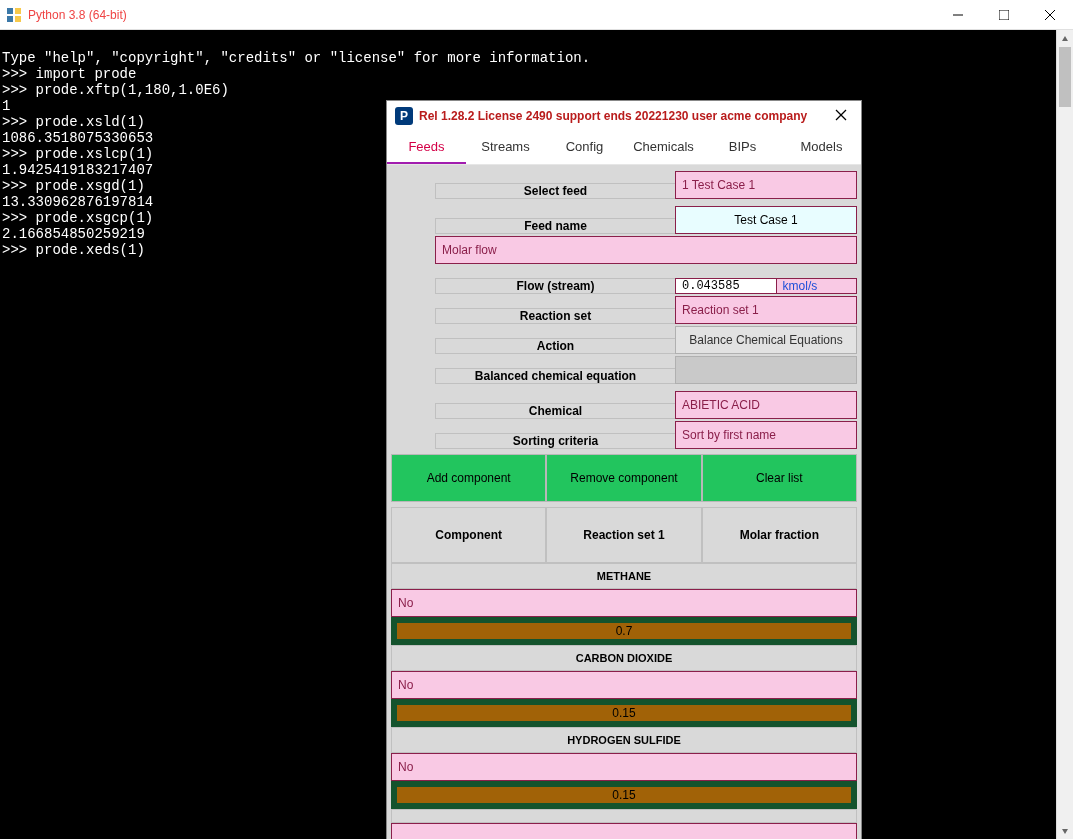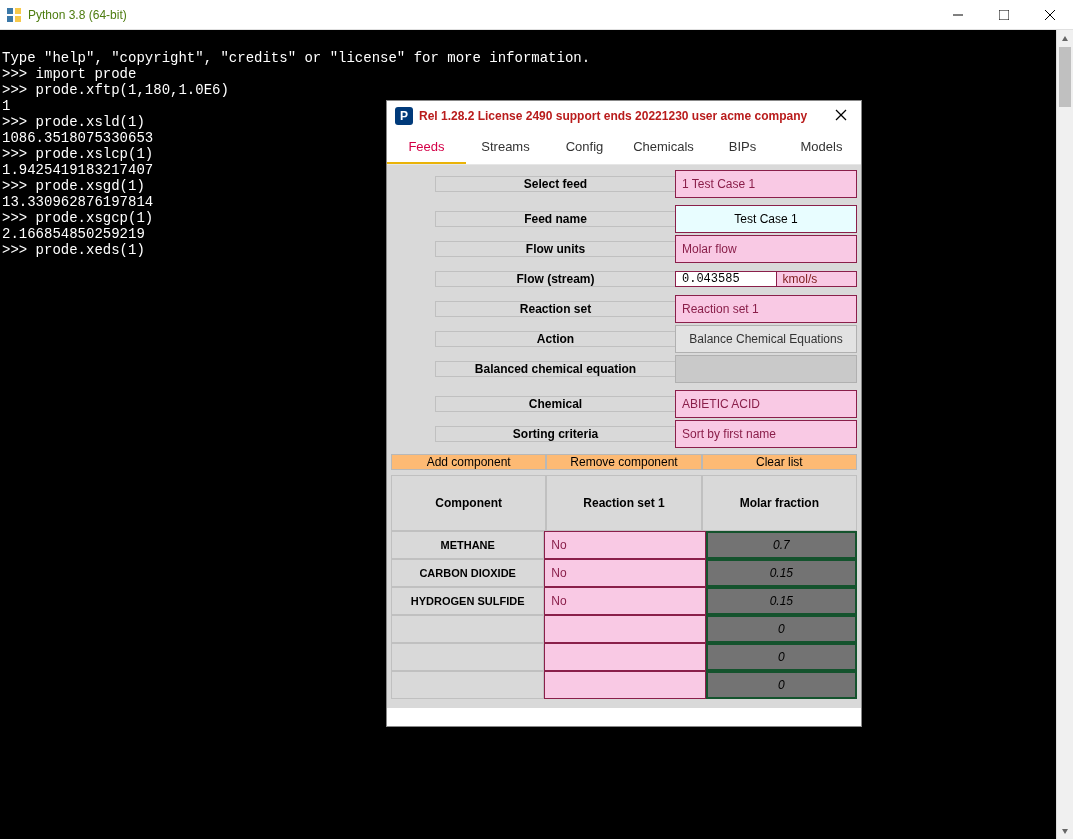--- a/index.html
+++ b/index.html
@@ -19,21 +19,21 @@
     align-items: center;
     border-bottom: 1px solid #e0e0e0;
   }
   .titlebar .icon {
     width: 16px; height: 16px;
     margin: 0 6px;
     display: inline-flex; align-items:center; justify-content:center;
   }
   .titlebar .title {
     flex: 1;
-    color: #4d7c0f;
+    color: #ef4444;
     font-size: 12px;
   }
   .winbtn {
     width: 46px; height: 30px;
     display: flex; align-items: center; justify-content: center;
     color: #000;
   }
   .winbtn svg { width: 10px; height: 10px; }
   .console {
     background: #000;
@@ -95,33 +95,33 @@
   .tab {
     flex:1;
     text-align:center;
     padding:8px 0;
     font-size:13px;
     cursor:pointer;
     color:#333;
   }
   .tab.active {
     color:#d40047;
-    border-bottom:2px solid #eab308;
+    border-bottom:2px solid #a21caf;
   }
   .body {
     background:#d9d9d9;
     padding:4px;
   }
   .panel {
     background:#d9d9d9;
     margin-bottom:5px;
   }
   .row {
     display:flex;
-    align-items:center;
+    align-items:flex-end;
     min-height:30px;
     padding-left:44px;
   }
   .lbl {
     width:240px;
     background:#d9d9d9;
     display:flex; align-items:center; justify-content:center;
     font-weight:600;
     font-size:12px;
     color:#000;
@@ -153,66 +153,66 @@
     background:#c9c9c9;
     border:1px solid #b0b0b0;
     min-height:28px;
   }
   .flow-split { display:flex; flex:1; }
   .flow-split .cell1 {
     flex:1.3; background:#fff; border:1px solid #8a1f4a;
     display:flex; align-items:center; padding:0 6px; font-size:12px;font-family:Liberation Mono, monospace;
   }
   .flow-split .cell2 {
-    flex:1; background:#f9c9e4; color:#7f1d1d; border:1px solid #8a1f4a;
+    flex:1; background:#f9c9e4; color:#1d4ed8; border:1px solid #8a1f4a;
     border-left:none;
     display:flex; align-items:center; padding:0 6px; font-size:12px;
   }
   .three-btn {
     display:flex; background:#fff;
   }
   .three-btn .bt {
     flex:1;
     border:1px solid #b8b8b8;
     display:flex;align-items:center;justify-content:center;
-    padding:0 0;
+    padding:16px 0;
     font-size:12px;
     cursor:pointer;
-    background:#fdba74;
+    background:#22c55e;
     text-align:right;
   }
   .tbl {
     background:#d9d9d9;
   }
   .thead {
     display:flex;
   }
   .th {
     flex:1;
     background:#d9d9d9;
     border:1px solid #c0c0c0;
     padding:20px 0;
     text-align:center;
     font-weight:600;
     font-size:12px;
   }
-  .trow { display:flex; }
+  .trow { display:flex;flex-direction:column; }
   .tc-name {
     flex:1; background:#d9d9d9; border:1px solid #c0c0c0;
     display:flex;align-items:center;justify-content:center;
     font-weight:600; font-size:11px; padding:6px 2px;
   }
   .tc-pink {
     flex:1; background:#f9c9e4; color:#8a1f4a; border:1px solid #8a1f4a;
     display:flex;align-items:center; padding:0 6px; font-size:12px; min-height:28px;
   }
   .tc-cyan {
-    flex:1; background:#737373; border:2px solid #14532d;
+    flex:1; background:#a16207; border:6px solid #14532d;
     display:flex;align-items:center;justify-content:center;
-    font-size:12px; min-height:28px;font-style:italic;
+    font-size:12px; min-height:28px;
   }
   .footer-gap { height:18px; background:#fff; }
 </style>
 </head>
 <body>
 
 <div class="titlebar">
   <span class="icon">
     <svg viewBox="0 0 16 16">
         <rect x="1" y="1" width="6" height="6" fill="#3b78a8"></rect>
@@ -299,21 +299,20 @@
         <div class="val pink">1  Test Case 1</div>
       </div>
     </div>
 
     <div class="panel">
       <div class="row">
         <div class="lbl">Feed name</div>
         <div class="val cyan">Test Case 1</div>
       </div>
       <div class="row">
-        <div class="lbl">Flow units</div>
         <div class="val pink">Molar flow</div>
       </div>
       <div class="row">
         <div class="lbl">Flow (stream)</div>
         <div class="flow-split">
           <div class="cell1">0.043585</div>
           <div class="cell2">kmol/s</div>
         </div>
       </div>
       <div class="row">

